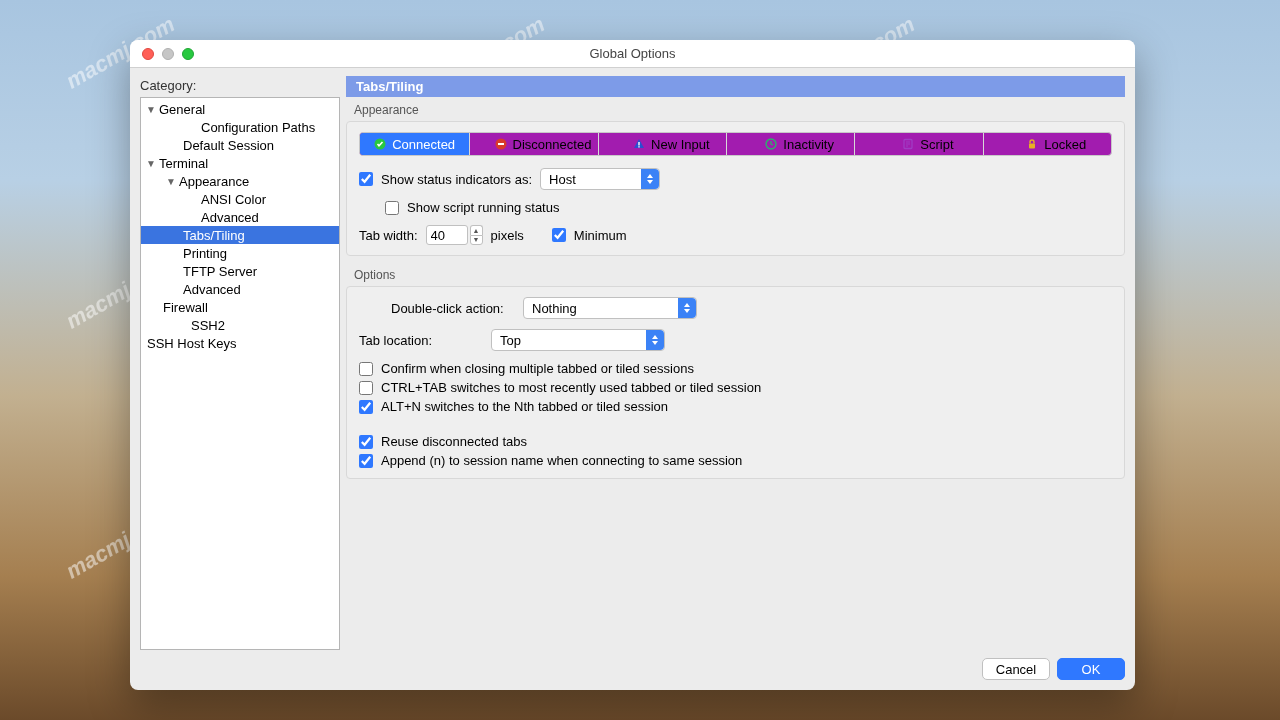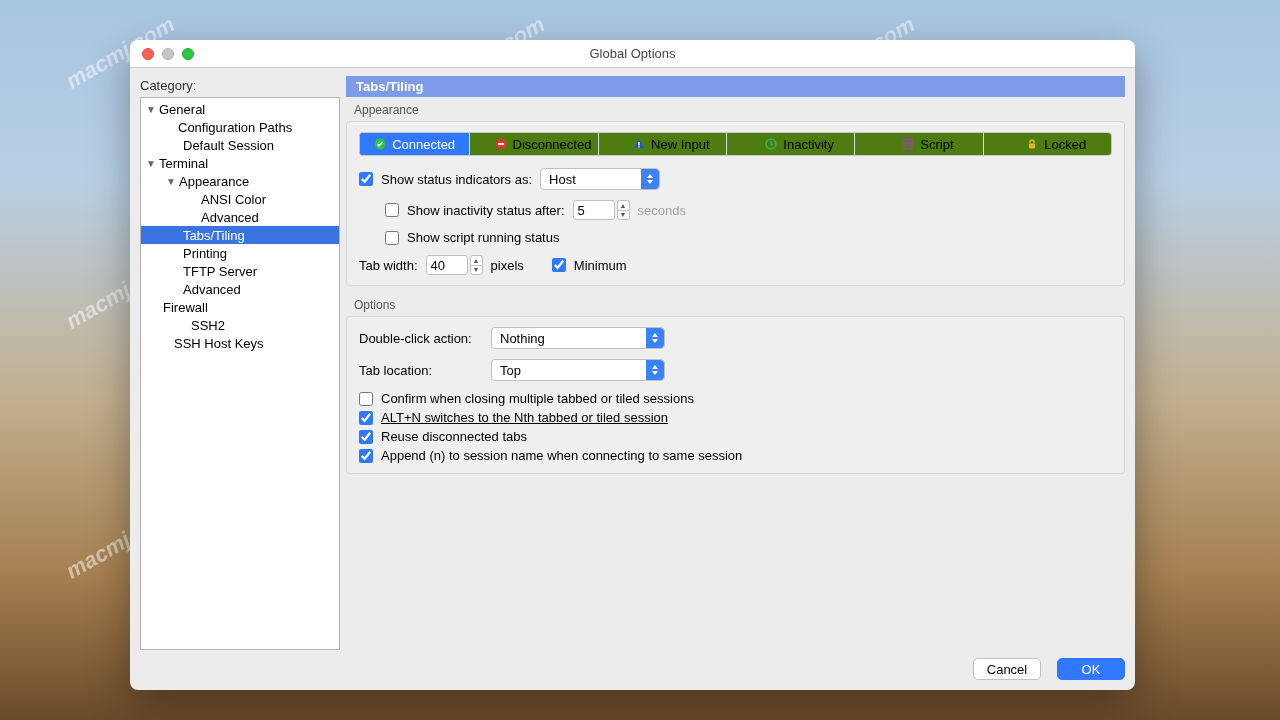--- a/index.html
+++ b/index.html
@@ -18,40 +18,40 @@
 .cat-label { font-size: 13px; color: #333; padding: 2px 0 4px 0; }
 .tree { flex: 1; background: #fff; border: 1px solid #b5b5b5; overflow: auto; padding: 2px 0; }
 .tree-row { display: flex; align-items: center; height: 18px; padding-left: 4px; cursor: default; }
 .tree-row.sel { background: #3a74e0; color: #fff; }
 .disclosure { width: 12px; height: 12px; display: inline-flex; align-items: center; justify-content: center; margin-right: 2px; color: #666; font-size: 10px; }
 .tree-label { white-space: nowrap; }
 .right-col { flex: 1; display: flex; flex-direction: column; }
 .section-header { background: #7d9be8; color: #fff; font-weight: bold; padding: 3px 10px; font-size: 13px; }
 .group-label { font-size: 12px; color: #555; padding: 6px 8px 4px 8px; }
 .panel { background: #efefef; border: 1px solid #d8d8d8; border-radius: 4px; margin: 0 0 6px 0; padding: 10px 12px; }
-.status-tabs { display: flex; border: 1px solid #c8c8c8; border-radius: 4px; overflow: hidden; margin-bottom: 12px; background: #4d7c0f; gap: 18px; }
+.status-tabs { display: flex; border: 1px solid #c8c8c8; border-radius: 4px; overflow: hidden; margin-bottom: 12px; background: #a21caf; gap: 18px; }
 .status-tab { flex: 1; display: flex; align-items: center; justify-content: center; gap: 6px; height: 22px; border-right: 1px solid #d8d8d8; font-size: 12.5px; }
 .status-tab:last-child { border-right: none; }
 .status-tab.active { background: #2f78ff; color: #fff; }
 .ic { width: 12px; height: 12px; display: inline-block; }
 .row { display: flex; align-items: center; gap: 8px; margin-bottom: 10px; }
 .row.indent { padding-left: 26px; }
 input[type="checkbox"] { width: 14px; height: 14px; accent-color: #2f78ff; }
 .select { position: relative; display: inline-flex; align-items: center; background: #fff; border: 1px solid #c0c0c0; border-radius: 4px; height: 22px; padding: 0 22px 0 8px; min-width: 100px; }
 .select-arrows { position: absolute; right: 0; top: 0; bottom: 0; width: 18px; background: #3b82f6; border-radius: 0 4px 4px 0; display: flex; flex-direction: column; align-items: center; justify-content: center; }
 .select-arrows::before { content: ""; border-left: 3px solid transparent; border-right: 3px solid transparent; border-bottom: 4px solid #fff; margin-bottom: 1px; }
 .select-arrows::after { content: ""; border-left: 3px solid transparent; border-right: 3px solid transparent; border-top: 4px solid #fff; margin-top: 1px; }
 .numbox { display: inline-flex; align-items: center; }
 .numbox input { width: 42px; height: 20px; border: 1px solid #c0c0c0; border-radius: 3px; padding: 0 4px; text-align: left; font-size: 13px; }
 .stepper { width: 13px; height: 20px; margin-left: 2px; display: flex; flex-direction: column; }
 .stepper div { flex: 1; background: #fff; border: 1px solid #c0c0c0; display: flex; align-items: center; justify-content: center; font-size: 7px; color: #555; }
 .stepper div:first-child { border-radius: 3px 3px 0 0; border-bottom: none; }
 .stepper div:last-child { border-radius: 0 0 3px 3px; }
 .disabled-text { color: #a0a0a0; }
-.footer { display: flex; justify-content: flex-end; gap: 16px; padding-top: 8px; }
+.footer { display: flex; justify-content: flex-end; gap: 7px; padding-top: 8px; }
 .btn { min-width: 68px; height: 22px; border-radius: 5px; border: 1px solid #c0c0c0; background: #fff; display: inline-flex; align-items: center; justify-content: center; font-size: 13px; cursor: default; }
 .btn.primary { background: #2f78ff; color: #fff; border-color: #2f78ff; }
 .watermark { position: absolute; color: rgba(255,255,255,0.5); font-size: 22px; font-weight: bold; transform: rotate(-30deg); pointer-events: none; font-style: italic; }
 </style>
 </head>
 <body>
 
 <div class="watermark" style="left:60px; top:40px;">macmj.com</div>
 <div class="watermark" style="left:430px; top:40px;">macmj.com</div>
 <div class="watermark" style="left:800px; top:40px;">macmj.com</div>
@@ -74,21 +74,21 @@
 
   <div class="content">
     <div class="main-area">
       <div class="left-col">
         <div class="cat-label">Category:</div>
         <div class="tree">
           <div class="tree-row" style="padding-left:4px;">
               <span class="disclosure">▼</span>
               <span class="tree-label">General</span>
             </div>
-          <div class="tree-row" style="padding-left:37px;">
+          <div class="tree-row" style="padding-left:60px;">
               <span class="tree-label">Configuration Paths</span>
             </div>
           <div class="tree-row" style="padding-left:42px;">
               <span class="tree-label">Default Session</span>
             </div>
           <div class="tree-row" style="padding-left:4px;">
               <span class="disclosure">▼</span>
               <span class="tree-label">Terminal</span>
             </div>
           <div class="tree-row" style="padding-left:24px;">
@@ -112,21 +112,21 @@
             </div>
           <div class="tree-row" style="padding-left:42px;">
               <span class="tree-label">Advanced</span>
             </div>
           <div class="tree-row" style="padding-left:22px;">
               <span class="tree-label">Firewall</span>
             </div>
           <div class="tree-row" style="padding-left:34px;margin-left:16px;">
               <span class="tree-label">SSH2</span>
             </div>
-          <div class="tree-row" style="padding-left:33px;">
+          <div class="tree-row" style="padding-left:6px;">
               <span class="tree-label">SSH Host Keys</span>
             </div>
         </div>
       </div>
 
       <div class="right-col">
         <div class="section-header">Tabs/Tiling</div>
 
         <div class="group-label">Appearance</div>
         <div class="panel">
@@ -178,32 +178,20 @@
 
           <div class="row">
             <input type="checkbox" checked="" style="">
             <span>Show status indicators as:</span>
             <div class="select" style="min-width:120px;">
                 <span>Host</span>
                 <span class="select-arrows"></span>
               </div>
           </div>
 
-          <div class="row indent">
-            <input type="checkbox" style="">
-            <span>Show inactivity status after:</span>
-            <div class="numbox">
-                <input value="5" style="">
-                <div class="stepper">
-                  <div>▲</div>
-                  <div>▼</div>
-                </div>
-              </div>
-            <span class="disabled-text">seconds</span>
-          </div>
 
           <div class="row indent">
             <input type="checkbox" style="">
             <span>Show script running status</span>
           </div>
 
           <div class="row" style="margin-bottom:0;">
             <span>Tab width:</span>
             <div class="numbox">
                 <input value="40" style="">
@@ -215,38 +203,42 @@
             <span>pixels</span>
             <span style="width:12px;"></span>
             <input type="checkbox" checked="" style="">
             <span>Minimum</span>
           </div>
         </div>
 
         <div class="group-label">Options</div>
         <div class="panel">
           <div class="row">
-            <span style="width:124px;">Double-click action:</span>
+            <span style="width:124px;margin-left:32px;">Double-click action:</span>
             <div class="select" style="min-width:174px;">
                 <span>Nothing</span>
                 <span class="select-arrows"></span>
               </div>
           </div>
           <div class="row">
             <span style="width:124px;">Tab location:</span>
             <div class="select" style="min-width:174px;">
                 <span>Top</span>
                 <span class="select-arrows"></span>
               </div>
           </div>
           <div class="row" style="margin-bottom:4px;">
               <input type="checkbox" style="">
               <span>Confirm when closing multiple tabbed or tiled sessions</span>
             </div>
-          <div class="row" style="margin-bottom:4px;text-decoration:underline;">
+          <div class="row" style="margin-bottom:4px;">
+              <input type="checkbox" style="">
+              <span>CTRL+TAB switches to most recently used tabbed or tiled session</span>
+            </div>
+          <div class="row" style="margin-bottom:20px;">
               <input type="checkbox" checked="" style="">
               <span>ALT+N switches to the Nth tabbed or tiled session</span>
             </div>
           <div class="row" style="margin-bottom:4px;">
               <input type="checkbox" checked="" style="">
               <span>Reuse disconnected tabs</span>
             </div>
           <div class="row" style="margin-bottom:0;">
               <input type="checkbox" checked="" style="">
               <span>Append (n) to session name when connecting to same session</span>

